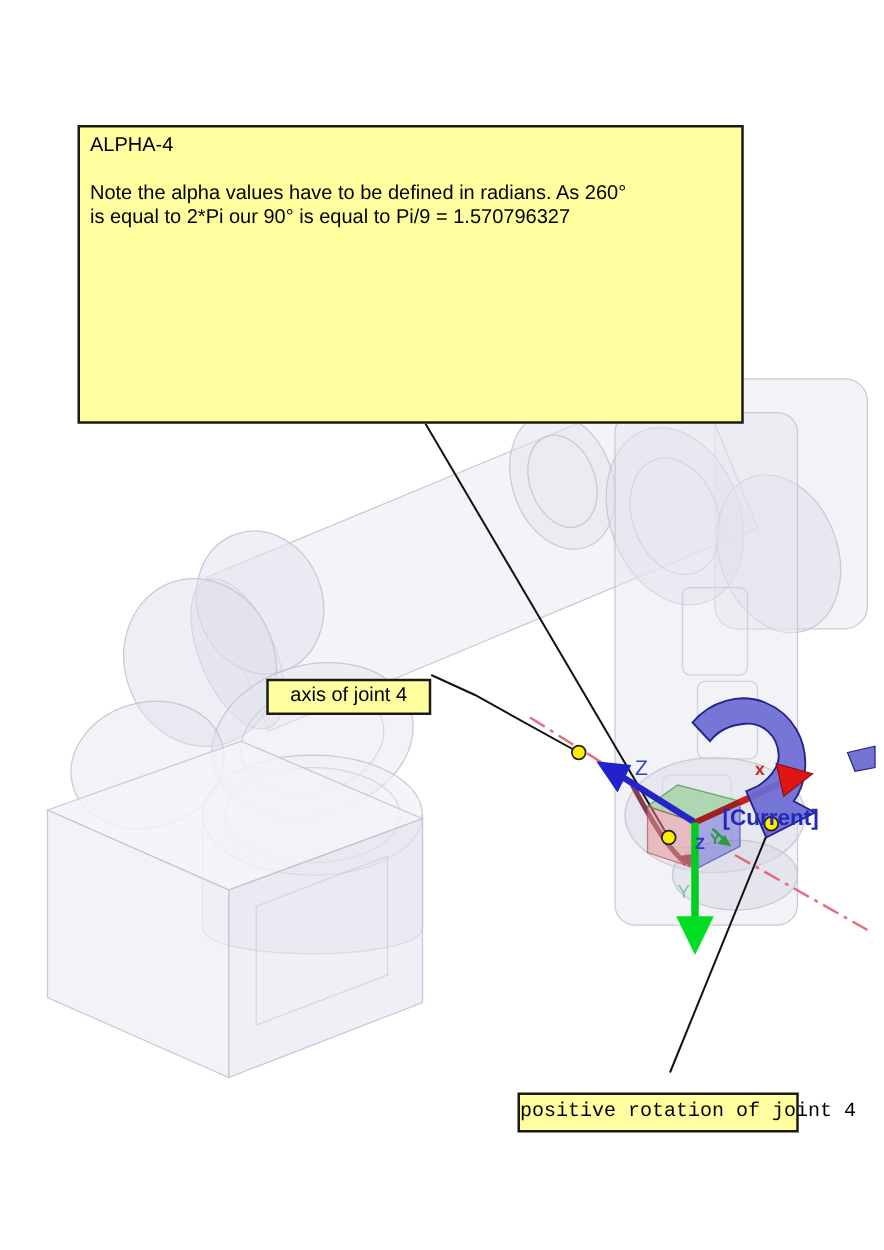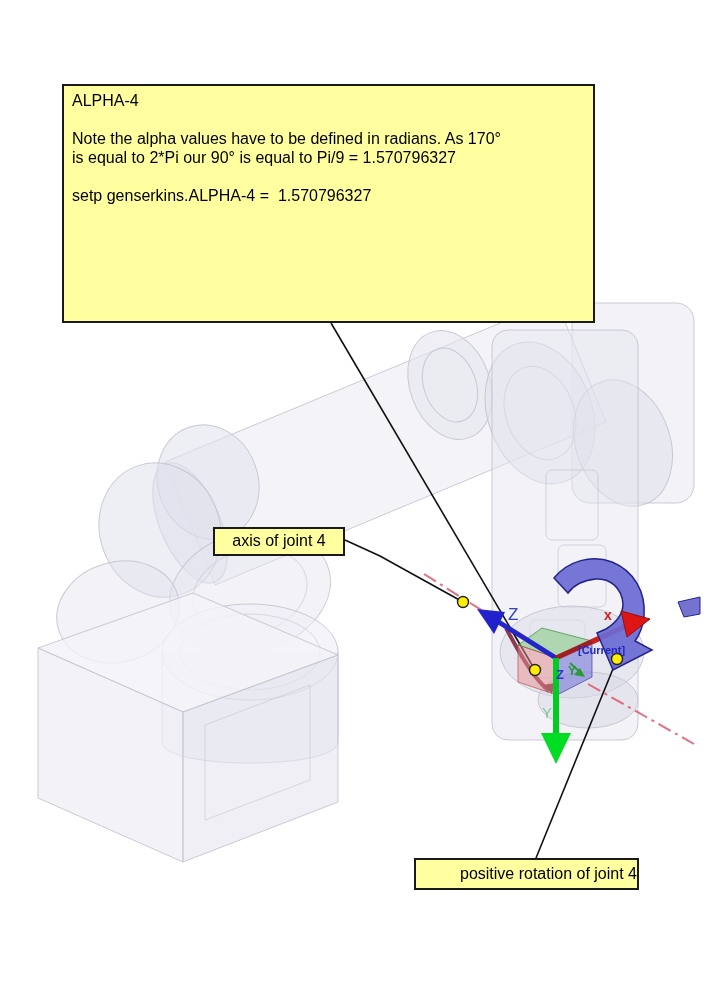--- a/index.html
+++ b/index.html
@@ -1,26 +1,26 @@
 <!DOCTYPE html>
 <html><head>
 <meta charset="utf-8">
 <style>
   html,body{margin:0;padding:0;background:#ffffff;}
   #stage{position:relative;width:707px;height:1000px;background:#ffffff;overflow:hidden;
          font-family:"Liberation Sans",sans-serif;}
   #scene{position:absolute;left:0;top:0;}
   .callout{position:absolute;background:#ffffa0;border:2px solid #1a1a1a;color:#000;
-           font-size:16px;line-height:19px;box-sizing:border-box;}
+           font-size:16px;line-height:19px;box-sizing:border-box;margin-top:16px;}
   #note-box{left:62px;top:84px;width:533px;height:239px;padding:5px 8px;}
   .note-line{white-space:pre;min-height:19px;}
   #axis-callout{left:213px;top:527px;width:132px;height:29px;padding:2px 16px;text-align:center;white-space:pre;}
-  #rotation-callout{left:414px;top:858px;width:225px;height:32px;padding:4px 0;text-align:right;white-space:pre;}
+  #rotation-callout{left:414px;top:858px;width:225px;height:32px;padding:4px 0;text-align:right;white-space:pre;font-family:Liberation Mono, monospace;}
   #current-label{position:absolute;left:578px;top:644px;color:#2228bb;font-weight:bold;
-                 font-size:11px;white-space:pre;}
+                 font-size:18px;white-space:pre;}
   svg text{font-family:"Liberation Sans",sans-serif;}
 </style>
 </head>
 <body>
 
 <div id="stage">
 
 <svg id="scene" width="707" height="1000" viewBox="0 0 707 1000">
 
   <g stroke="#c4c4d2" stroke-width="1" stroke-opacity="0.9">
@@ -116,24 +116,23 @@
   <g fill="#ffee00" stroke="#222222" stroke-width="1.4">
     <circle cx="463" cy="602" r="5.5"></circle>
     <circle cx="535" cy="670" r="5.5"></circle>
     <circle cx="617" cy="659" r="5.5"></circle>
   </g>
 </svg>
 
 <div id="note-box" class="callout">
   <div class="note-line">ALPHA-4</div>
   <div class="note-line"></div>
-  <div class="note-line">Note the alpha values have to be defined in radians. As 170°</div>
+  <div class="note-line">Note the alpha values have to be defined in radians. As 260°</div>
   <div class="note-line">is equal to 2*Pi our 90° is equal to Pi/9 = 1.570796327</div>
   <div class="note-line"></div>
-  <div class="note-line">setp genserkins.ALPHA-4 =  1.570796327</div>
 </div>
 
 <div id="axis-callout" class="callout">axis of joint 4</div>
 
 <div id="rotation-callout" class="callout">positive rotation of joint 4</div>
 
 <div id="current-label">[Current]</div>
 
 </div>
 

